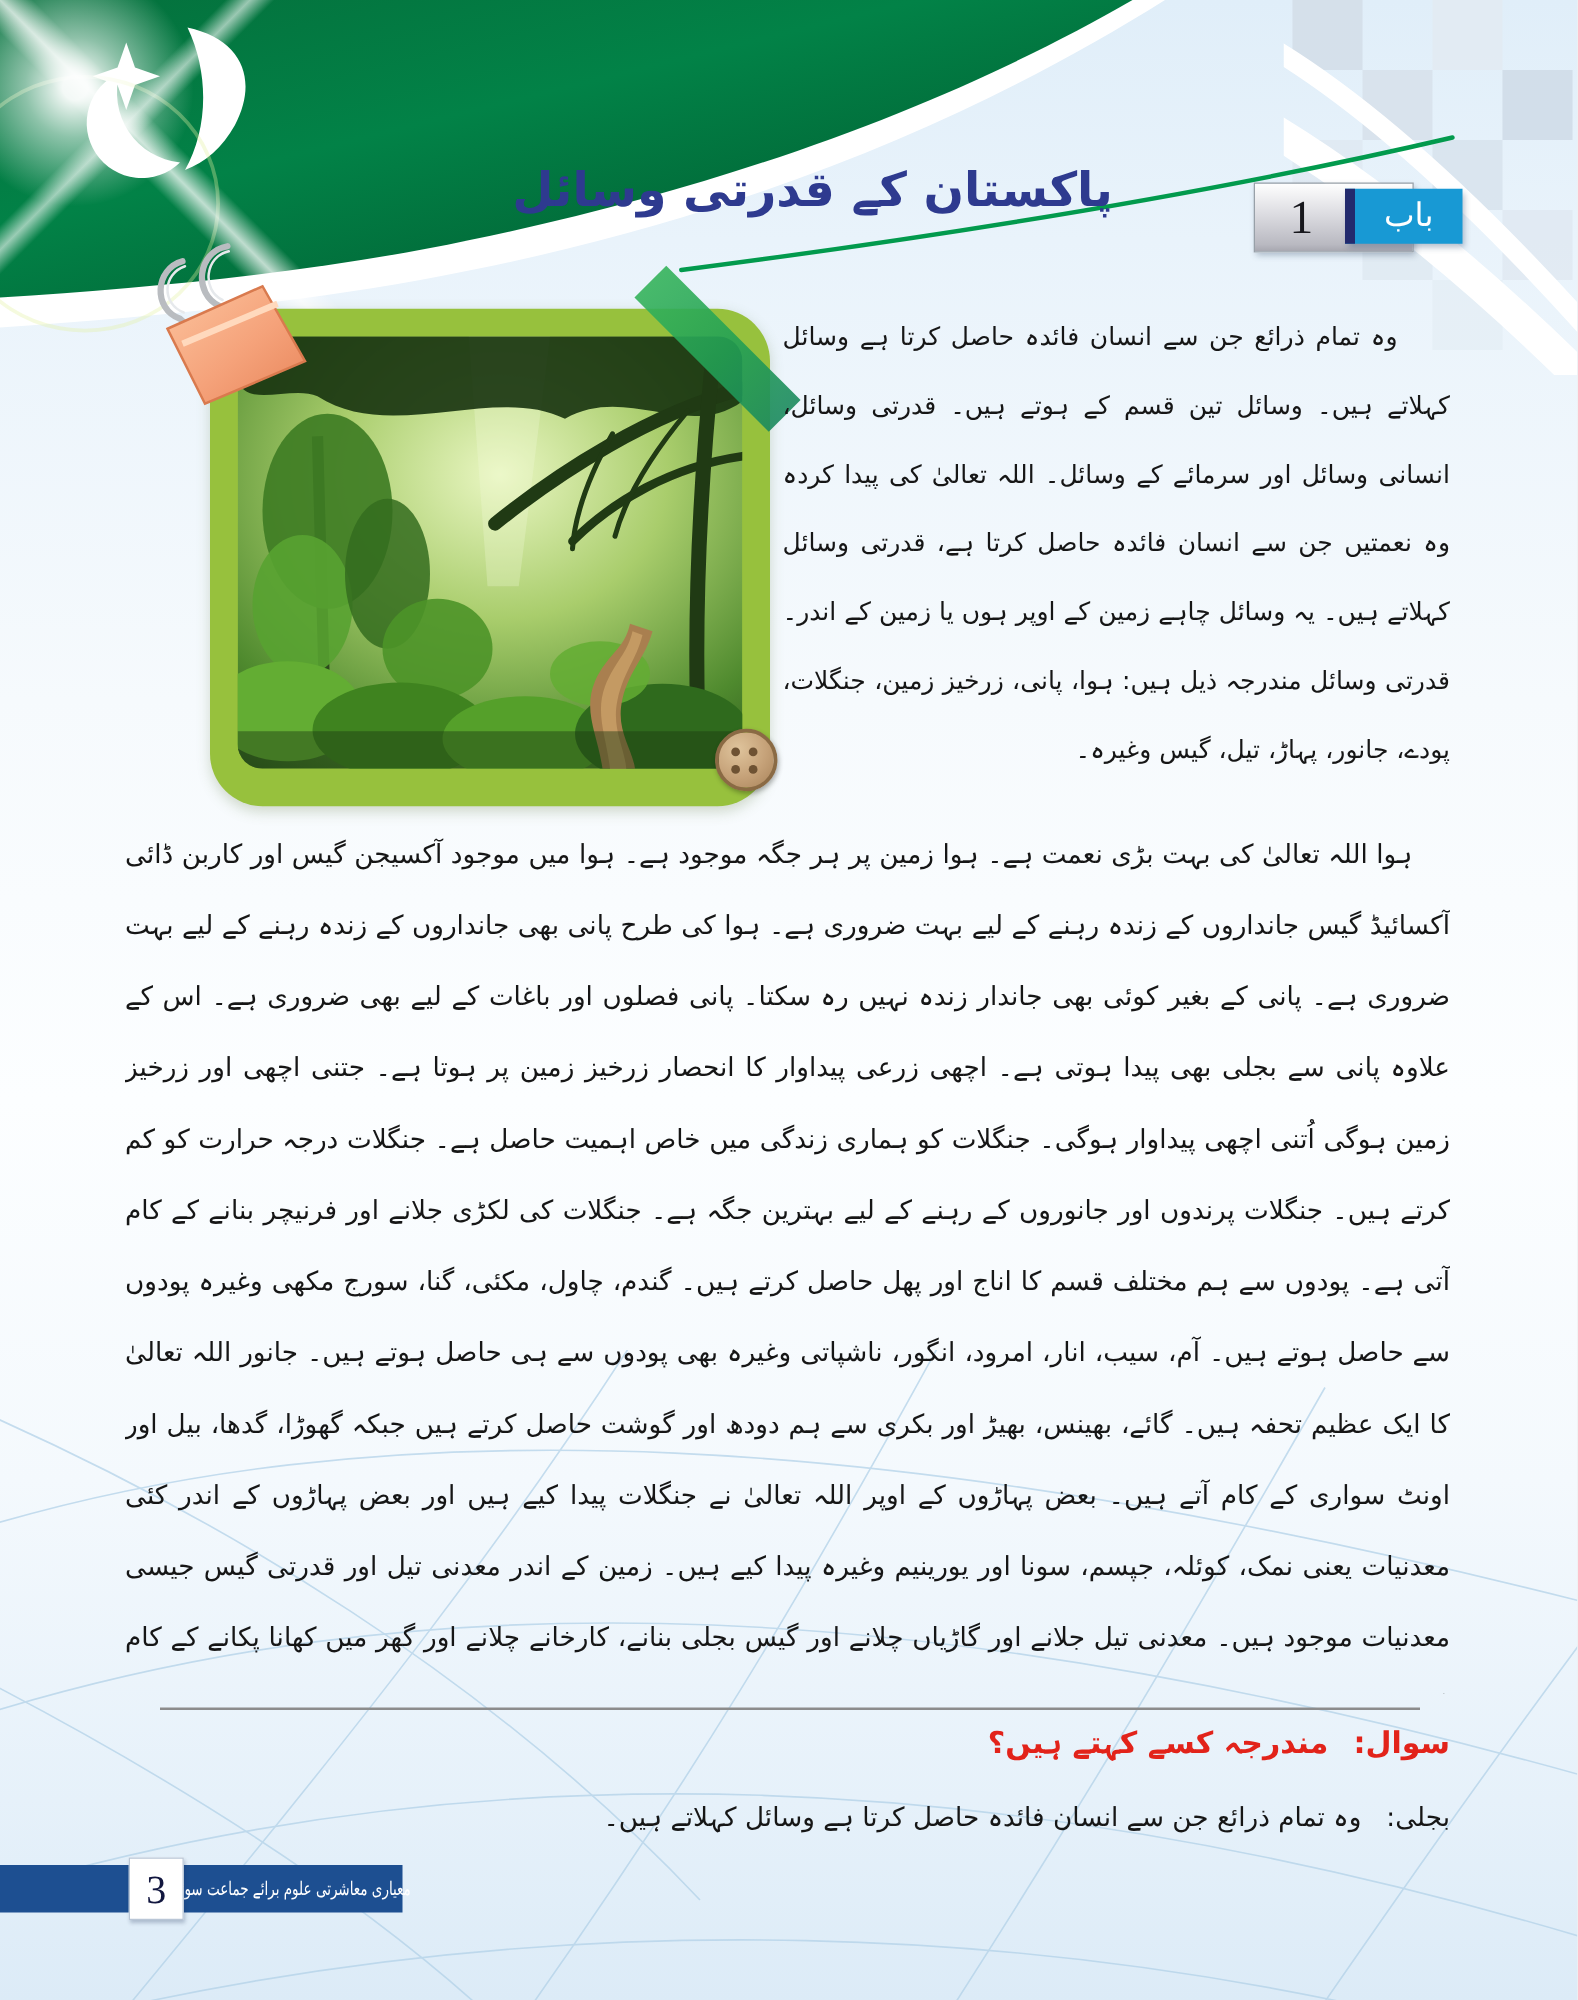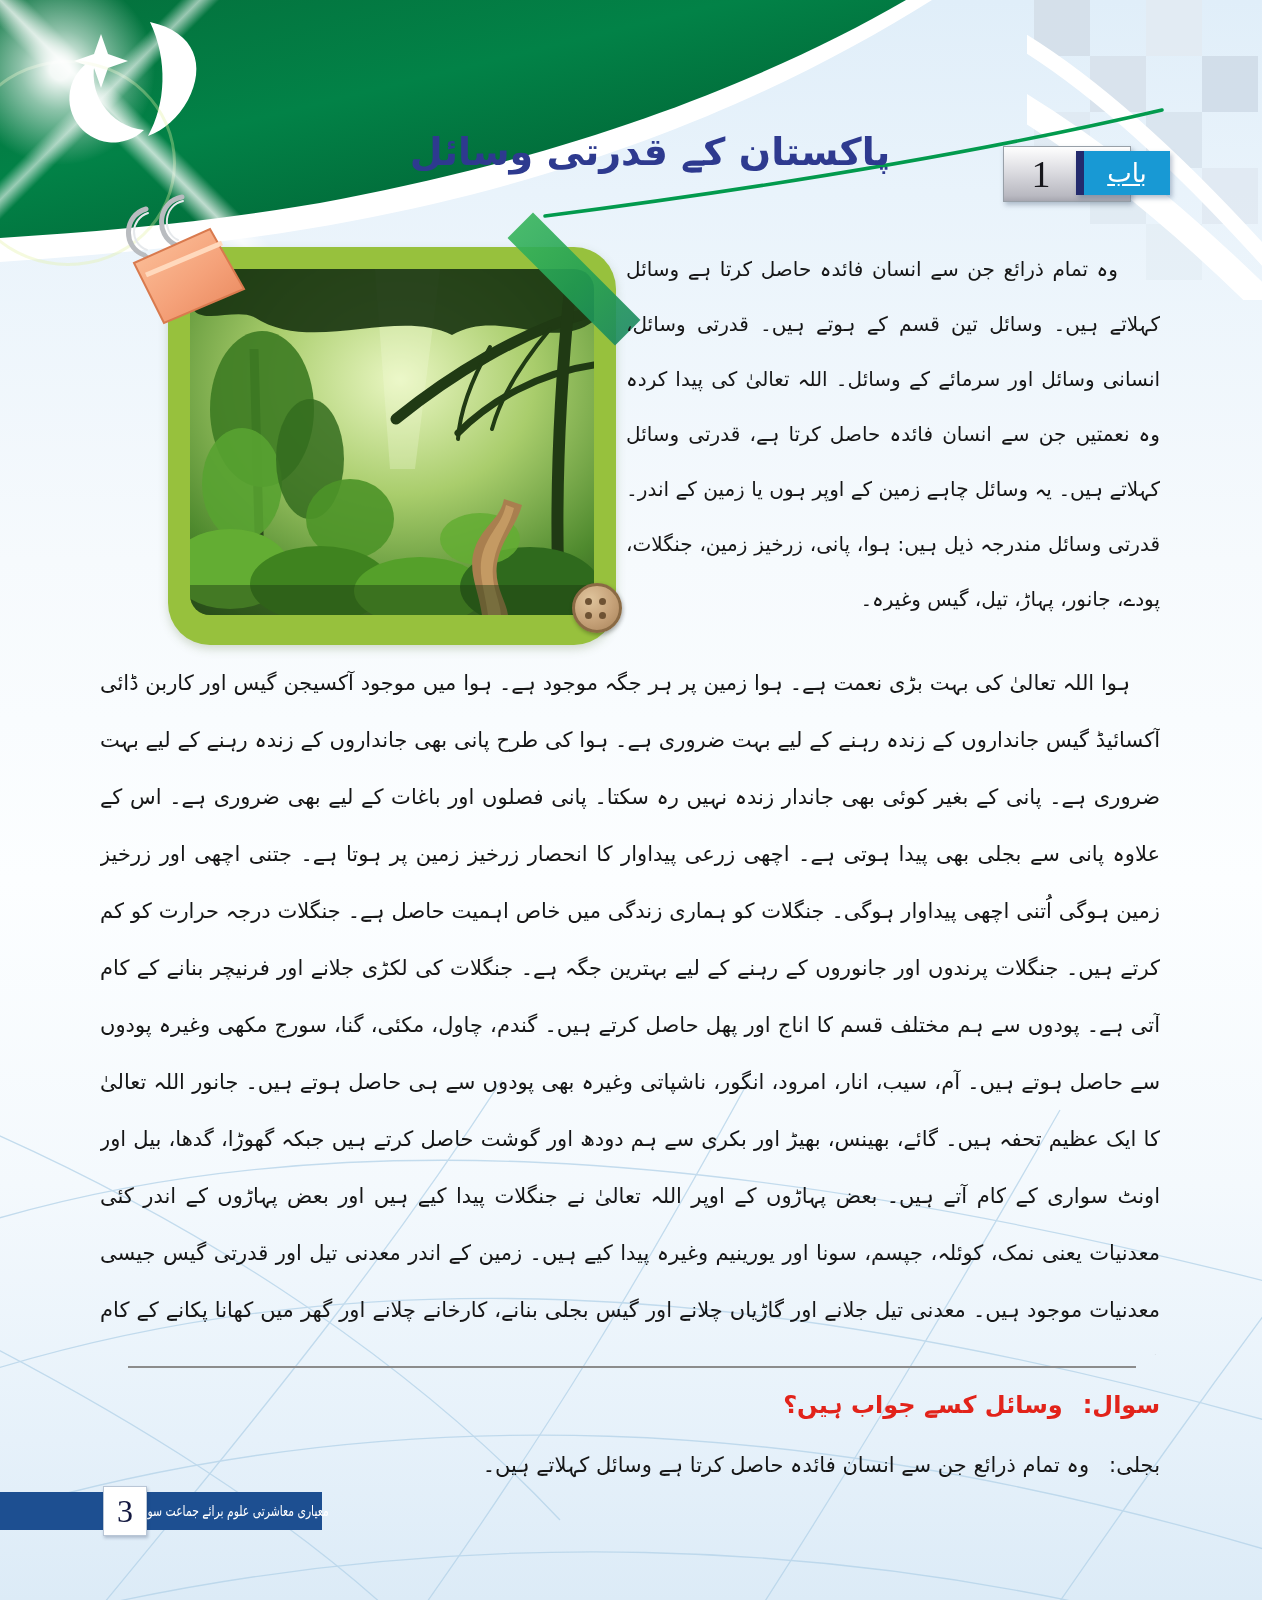--- a/index.html
+++ b/index.html
@@ -25,21 +25,21 @@
 
   
   .badge-num-box{left:1003px;top:146px;width:126px;height:54px;
     background:linear-gradient(180deg,#fefefe 0%,#dcdce1 45%,#b9b9c1 90%,#a7a7b0 100%);
     border:1px solid #98a0a8;box-shadow:2px 3px 5px rgba(60,80,110,.35);
     display:flex;align-items:center;}
   .badge-num{width:74px;text-align:center;font-family:"Liberation Serif", serif;
     font-size:38px;color:#17171c;}
   .badge-bab{left:1076px;top:151px;width:86px;height:44px;background:#1899d4;
     border-left:8px solid #232a6d;box-shadow:2px 3px 5px rgba(40,70,110,.35);
-    display:flex;align-items:center;justify-content:center;color:#fff;font-size:26px;direction:rtl;text-decoration:underline;}
+    display:flex;align-items:center;justify-content:center;color:#fff;font-size:26px;direction:rtl;}
 
   
   .page-title{left:330px;top:130px;width:640px;text-align:center;direction:rtl;
     color:#2e3a8f;font-size:38px;font-weight:700;letter-spacing:-1px;}
 
   
   .figure{left:168px;top:247px;width:448px;height:398px;background:#97c13d;border-radius:42px;
     box-shadow:0 4px 10px rgba(90,120,60,.25);}
   .photo{position:absolute;left:22px;top:22px;right:22px;bottom:30px;border-radius:20px;overflow:hidden;}
   .tape{position:absolute;right:-34px;top:14px;width:152px;height:36px;
@@ -56,21 +56,21 @@
   
   .urdu{direction:rtl;text-align:justify;text-justify:inter-word;}
   .intro{left:626px;top:242px;width:534px;height:412px;overflow:hidden;
     font-size:20px;line-height:55px;text-indent:42px;}
   .bodytext{left:100px;top:655px;width:1060px;height:700px;overflow:hidden;
     font-size:21px;line-height:57px;text-indent:30px;}
   .rule{left:128px;top:1366px;width:1008px;height:2px;background:#8c8c8c;}
   .qa{right:102px;display:flex;direction:rtl;gap:20px;align-items:baseline;}
   .qa-q{top:1380px;color:#e2231a;font-size:24px;font-weight:600;}
   .qa-a{top:1442px;font-size:21px;}
-  .qa-label{white-space:nowrap;margin-top:11px;}
+  .qa-label{white-space:nowrap;}
 
   
   .footer-bar{left:0;top:1492px;width:322px;height:38px;background:#1d4f91;}
   .footer-title{position:absolute;left:150px;top:0;width:166px;height:38px;display:flex;
     align-items:center;justify-content:center;color:#fff;font-size:15px;direction:rtl;
     white-space:nowrap;transform:scaleX(.72);transform-origin:center;}
   .page-num-box{left:103px;top:1486px;width:42px;height:48px;background:#fff;
     border:1px solid #b9c6d6;box-shadow:1px 2px 3px rgba(20,40,80,.25);
     display:flex;align-items:center;justify-content:center;
     font-family:"Liberation Serif", serif;font-size:32px;color:#12173f;}
@@ -211,21 +211,21 @@
   </div>
 
   <div class="abs urdu intro">وہ تمام ذرائع جن سے انسان فائدہ حاصل کرتا ہے وسائل کہلاتے ہیں۔ وسائل تین قسم کے ہوتے ہیں۔ قدرتی وسائل، انسانی وسائل اور سرمائے کے وسائل۔ اللہ تعالیٰ کی پیدا کردہ وہ نعمتیں جن سے انسان فائدہ حاصل کرتا ہے، قدرتی وسائل کہلاتے ہیں۔ یہ وسائل چاہے زمین کے اوپر ہوں یا زمین کے اندر۔ قدرتی وسائل مندرجہ ذیل ہیں: ہوا، پانی، زرخیز زمین، جنگلات، پودے، جانور، پہاڑ، تیل، گیس وغیرہ۔</div>
 
   <div class="abs urdu bodytext">ہوا اللہ تعالیٰ کی بہت بڑی نعمت ہے۔ ہوا زمین پر ہر جگہ موجود ہے۔ ہوا میں موجود آکسیجن گیس اور کاربن ڈائی آکسائیڈ گیس جانداروں کے زندہ رہنے کے لیے بہت ضروری ہے۔ ہوا کی طرح پانی بھی جانداروں کے زندہ رہنے کے لیے بہت ضروری ہے۔ پانی کے بغیر کوئی بھی جاندار زندہ نہیں رہ سکتا۔ پانی فصلوں اور باغات کے لیے بھی ضروری ہے۔ اس کے علاوہ پانی سے بجلی بھی پیدا ہوتی ہے۔ اچھی زرعی پیداوار کا انحصار زرخیز زمین پر ہوتا ہے۔ جتنی اچھی اور زرخیز زمین ہوگی اُتنی اچھی پیداوار ہوگی۔ جنگلات کو ہماری زندگی میں خاص اہمیت حاصل ہے۔ جنگلات درجہ حرارت کو کم کرتے ہیں۔ جنگلات پرندوں اور جانوروں کے رہنے کے لیے بہترین جگہ ہے۔ جنگلات کی لکڑی جلانے اور فرنیچر بنانے کے کام آتی ہے۔ پودوں سے ہم مختلف قسم کا اناج اور پھل حاصل کرتے ہیں۔ گندم، چاول، مکئی، گنا، سورج مکھی وغیرہ پودوں سے حاصل ہوتے ہیں۔ آم، سیب، انار، امرود، انگور، ناشپاتی وغیرہ بھی پودوں سے ہی حاصل ہوتے ہیں۔ جانور اللہ تعالیٰ کا ایک عظیم تحفہ ہیں۔ گائے، بھینس، بھیڑ اور بکری سے ہم دودھ اور گوشت حاصل کرتے ہیں جبکہ گھوڑا، گدھا، بیل اور اونٹ سواری کے کام آتے ہیں۔ بعض پہاڑوں کے اوپر اللہ تعالیٰ نے جنگلات پیدا کیے ہیں اور بعض پہاڑوں کے اندر کئی معدنیات یعنی نمک، کوئلہ، جپسم، سونا اور یورینیم وغیرہ پیدا کیے ہیں۔ زمین کے اندر معدنی تیل اور قدرتی گیس جیسی معدنیات موجود ہیں۔ معدنی تیل جلانے اور گاڑیاں چلانے اور گیس بجلی بنانے، کارخانے چلانے اور گھر میں کھانا پکانے کے کام آتا ہے۔</div>
 
   <div class="abs rule"></div>
 
   <div class="abs qa qa-q">
     <span class="qa-label">سوال:</span>
-    <span>وسائل کسے جواب ہیں؟</span>
+    <span>مندرجہ کسے کہتے ہیں؟</span>
   </div>
   <div class="abs qa qa-a">
     <span class="qa-label">بجلی:</span>
     <span>وہ تمام ذرائع جن سے انسان فائدہ حاصل کرتا ہے وسائل کہلاتے ہیں۔</span>
   </div>
 
   <div class="abs footer-bar">
     <div class="footer-title">معیاری معاشرتی علوم برائے جماعت سوئم</div>
   </div>
   <div class="abs page-num-box">3</div>

